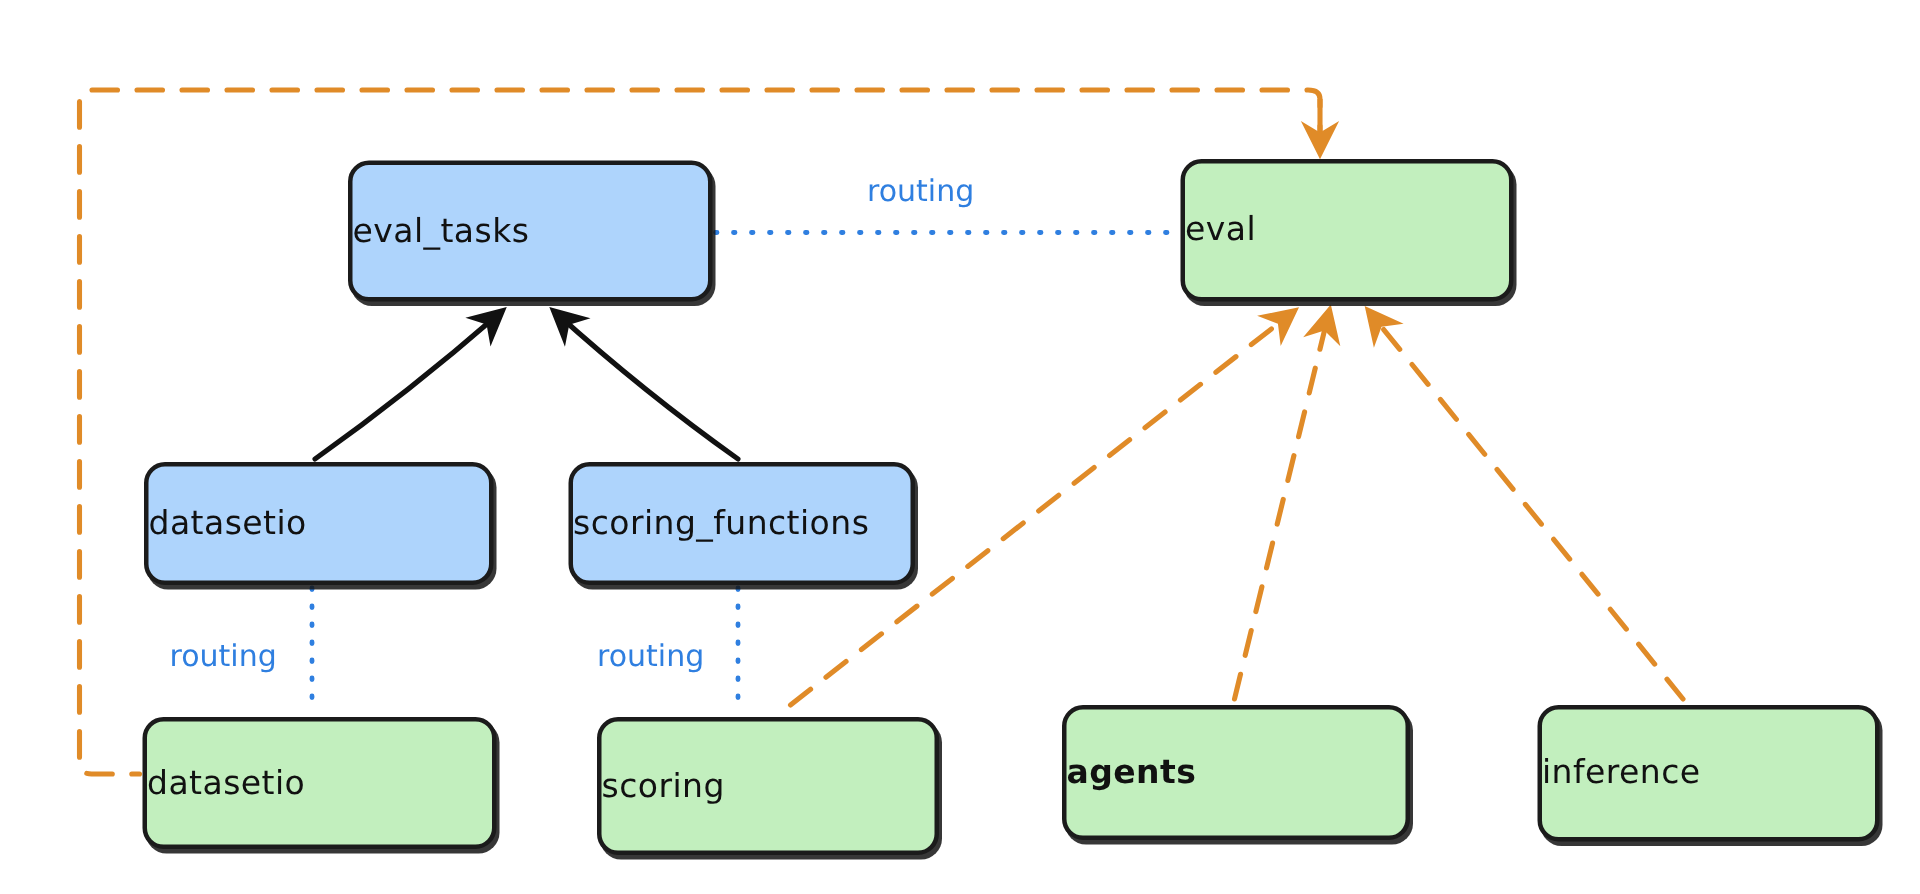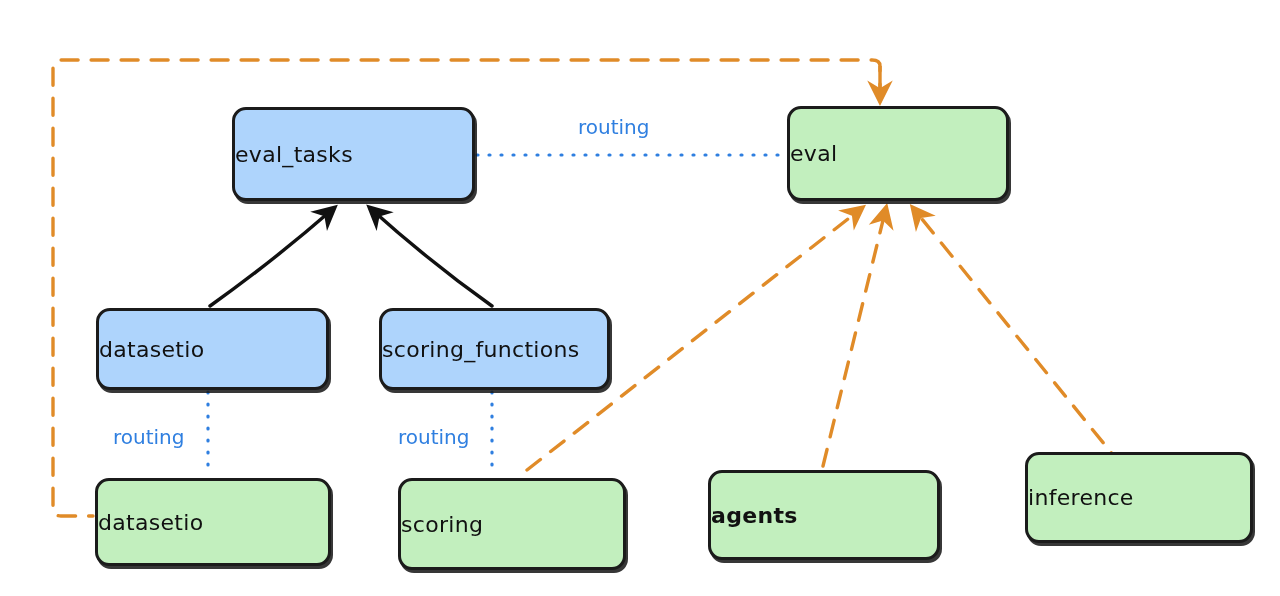--- a/index.html
+++ b/index.html
@@ -114,21 +114,21 @@
   </div>
 
   <div class="node green" style="left:398px; top:478px; width:228px; height:92px;">
     <span class="node-label">scoring</span>
   </div>
 
   <div class="node green" style="left:708px; top:470px; width:232px; height:90px;font-weight:bold;">
     <span class="node-label">agents</span>
   </div>
 
-  <div class="node green" style="left:1025px; top:452px; width:228px; height:91px;">
+  <div class="node green" style="left:1025px; top:470px; width:228px; height:91px;">
     <span class="node-label">inference</span>
   </div>
 
   <div class="edge-label" style="left:578px; top:115px;">routing</div>
 
   <div class="edge-label" style="left:113px; top:425px;">routing</div>
 
   <div class="edge-label" style="left:398px; top:425px;">routing</div>
 
 </div>

